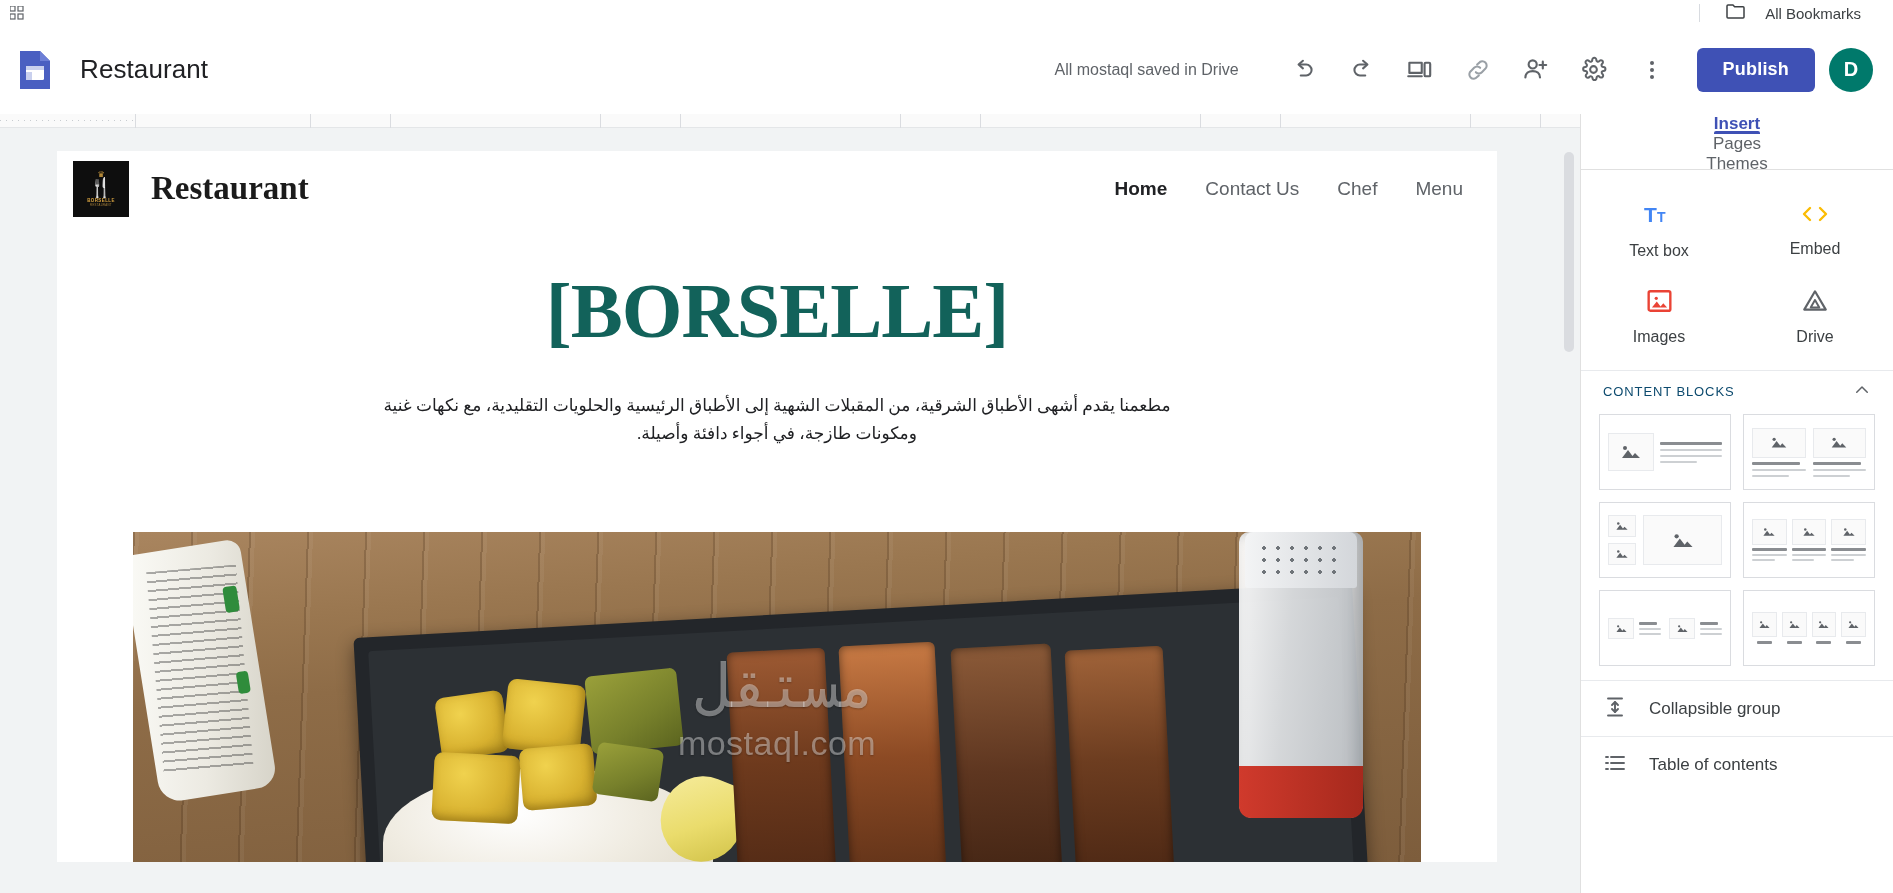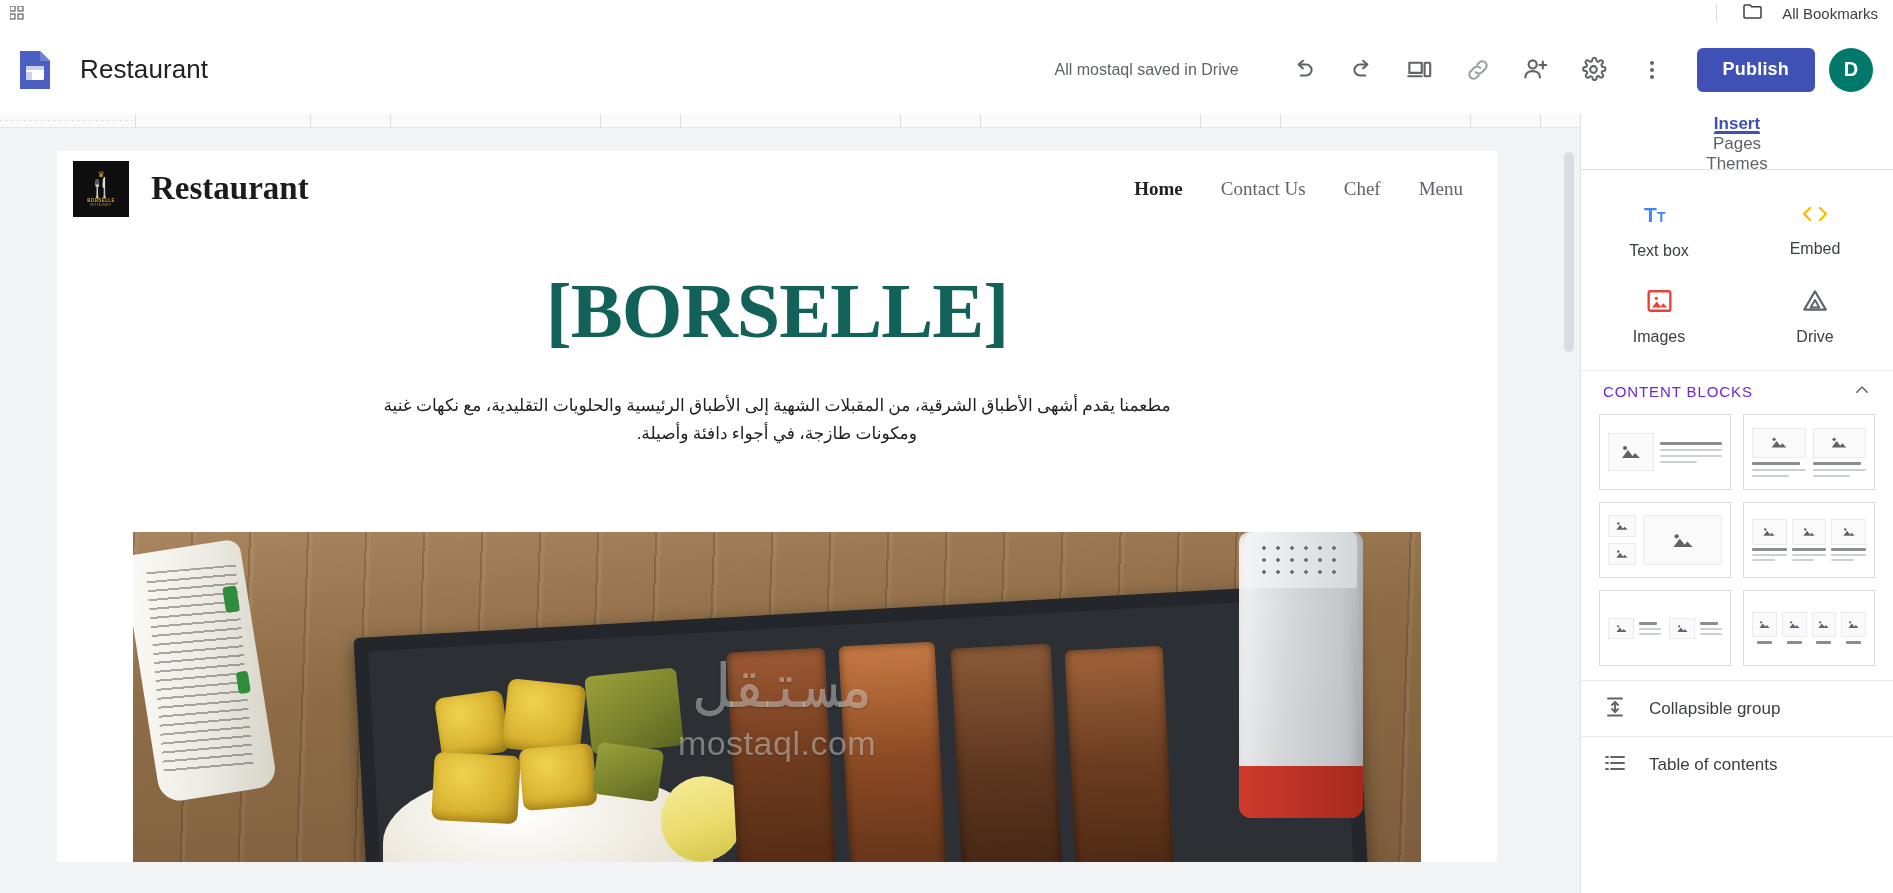--- a/index.html
+++ b/index.html
@@ -13,21 +13,21 @@
   
   .bookmarks-bar {
     position: absolute; top: 0; left: 0;
     width: 1893px; height: 26px;
     background: #ffffff;
     display: flex; align-items: center;
   }
   .bm-apps-icon { margin-left: 4px; width: 26px; height: 26px;
     display: flex; align-items: center; justify-content: center; }
   .bm-right {
-    position: absolute; right: 15px; top: 0; height: 26px;
+    position: absolute; right: 32px; top: 0; height: 26px;
     display: flex; align-items: center; gap: 20px;
   }
   .bm-divider { width: 1px; height: 18px; background: #d8dbe0; margin-right: 6px; }
   .bm-label { font-size: 15px; color: #3c4043; }
 
   
   .appbar {
     position: absolute; top: 26px; left: 0;
     width: 1893px; height: 88px;
     background: #ffffff;
@@ -130,21 +130,21 @@
     margin-left: 22px;
     font-family: "Liberation Serif", serif;
     font-size: 33px; font-weight: bold; color: #1b1b1b;
   }
   .site-nav {
     margin-left: auto; display: flex; align-items: center; gap: 38px;
     padding-right: 12px;
   }
   .nav-item {
     font-size: 19px; color: #5f6368; cursor: pointer;
-    font-family: Liberation Serif, serif;
+    font-family: Liberation Sans, sans-serif;
   }
   .nav-item.active { color: #202124; font-weight: bold; }
 
   
   .hero {
     padding: 22px 0 46px 0; text-align: center;
   }
   .hero-title {
     font-family: "Liberation Serif", serif;
     font-size: 78px; font-weight: bold;
@@ -361,21 +361,21 @@
   }
   .insert-label { font-size: 16px; color: #3c4043; }
 
   .section-head {
     display: flex; align-items: center;
     height: 42px; padding: 0 22px;
     border-top: 1px solid #e8eaed;
     cursor: pointer;
   }
   .section-title {
-    font-size: 15px; letter-spacing: .9px; color: #6d28d9; font-weight: normal;
+    font-size: 13px; letter-spacing: .9px; color: #0c4a6e; font-weight: normal;
   }
   .section-chevron { margin-left: auto; color: #5f6368; }
 
   .blocks-grid {
     display: grid; grid-template-columns: 1fr 1fr;
     gap: 12px; padding: 2px 18px 14px 18px;
   }
   .block-card {
     border: 1px solid #dadce0; background: #fff;
     height: 76px; display: flex; align-items: center; justify-content: center;

